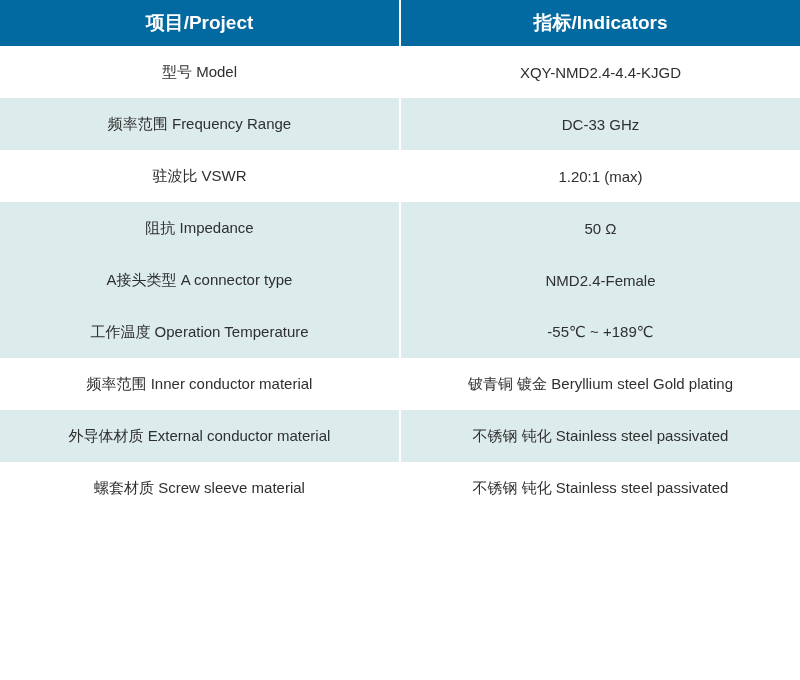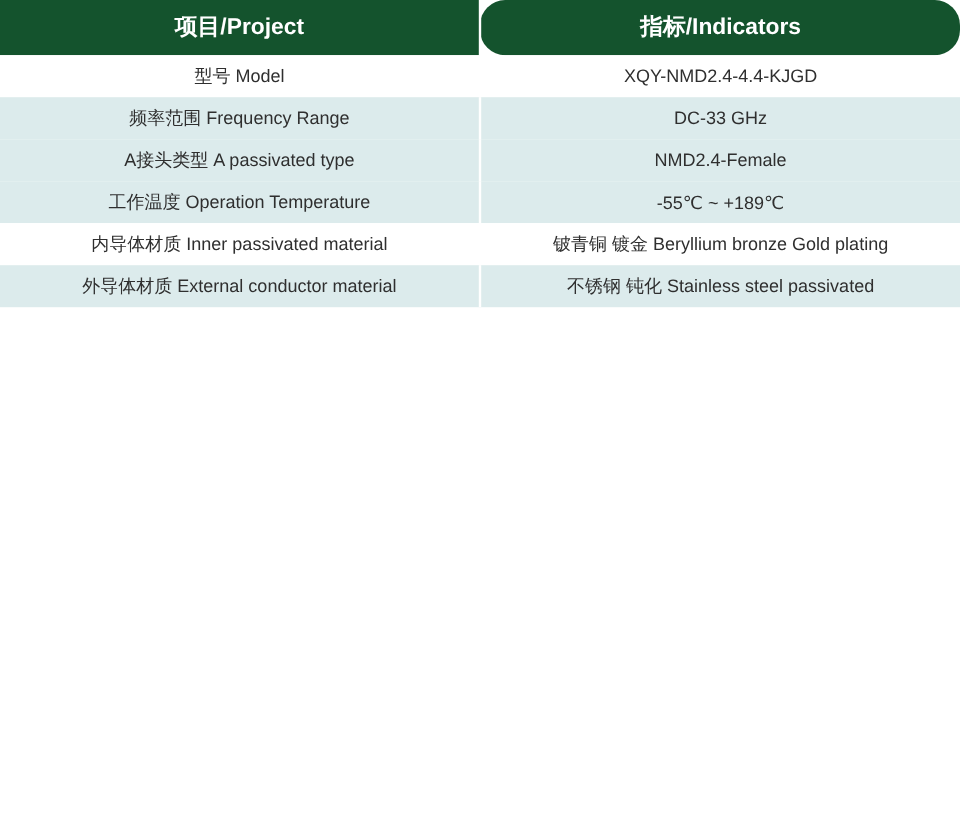--- a/index.html
+++ b/index.html
@@ -16,34 +16,34 @@
   }
   table.spec-table {
     width: 800px;
     border-collapse: collapse;
     table-layout: fixed;
   }
   table.spec-table col.col-project { width: 400px; }
   table.spec-table col.col-indicator { width: 400px; }
 
   thead th {
-    background: #14532d;
+    background: #0369a1;
     color: #ffffff;
     font-size: 19px;
     font-weight: bold;
     height: 46px;
     line-height: 46px;
     padding: 0;
     vertical-align: middle;
     border-right: 2px solid #ffffff;
   }
-  thead th:last-child { border-right: none; border-radius: 21px; }
+  thead th:last-child { border-right: none; }
 
   tbody td {
-    height: 35px;
+    height: 52px;
     font-size: 15px;
     text-align: center;
     vertical-align: middle;
     padding: 0 6px;
     border-right: 2px solid #ffffff;
     color: #2f2f2f;
     white-space: nowrap;
   }
   tbody td:last-child { border-right: none; }
 
@@ -66,30 +66,42 @@
   </thead>
   <tbody id="table-body">
       <tr class="row-even">
         <td>型号 Model</td>
         <td>XQY-NMD2.4-4.4-KJGD</td>
       </tr>
       <tr class="row-odd">
         <td>频率范围 Frequency Range</td>
         <td>DC-33 GHz</td>
       </tr>
+      <tr class="row-even">
+        <td>驻波比 VSWR</td>
+        <td>1.20:1 (max)</td>
+      </tr>
       <tr class="row-odd">
-        <td>A接头类型 A passivated type</td>
+        <td>阻抗 Impedance</td>
+        <td>50 Ω</td>
+      </tr>
+      <tr class="row-odd">
+        <td>A接头类型 A connector type</td>
         <td>NMD2.4-Female</td>
       </tr>
       <tr class="row-odd">
         <td>工作温度 Operation Temperature</td>
         <td>-55℃ ~ +189℃</td>
       </tr>
       <tr class="row-even">
-        <td>内导体材质 Inner passivated material</td>
-        <td>铍青铜 镀金 Beryllium bronze Gold plating</td>
+        <td>频率范围 Inner conductor material</td>
+        <td>铍青铜 镀金 Beryllium steel Gold plating</td>
       </tr>
       <tr class="row-odd">
         <td>外导体材质 External conductor material</td>
+        <td>不锈钢 钝化 Stainless steel passivated</td>
+      </tr>
+      <tr class="row-even">
+        <td>螺套材质 Screw sleeve material</td>
         <td>不锈钢 钝化 Stainless steel passivated</td>
       </tr>
     </tbody>
 </table>
 
 </body></html>

